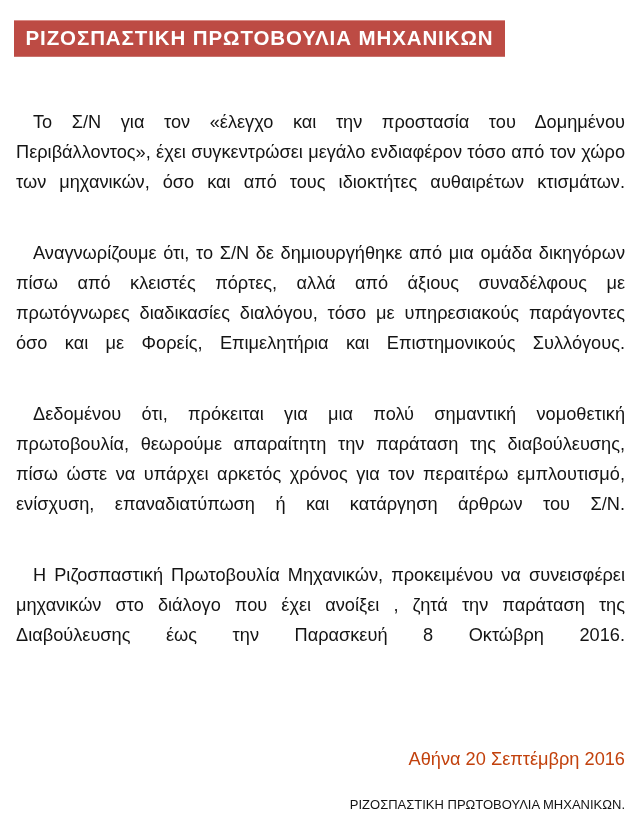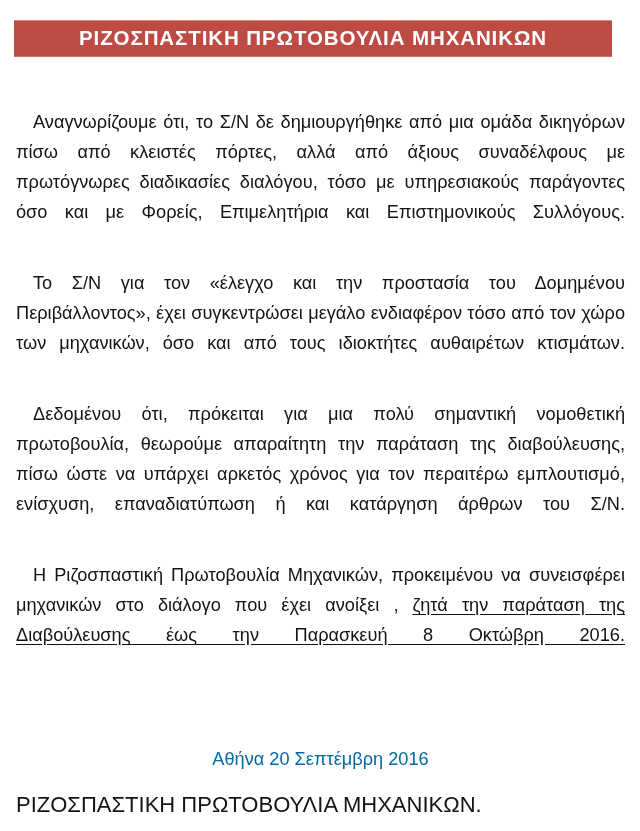--- a/index.html
+++ b/index.html
@@ -21,21 +21,21 @@
     width: 640px;
     height: 831px;
     box-sizing: border-box;
   }
 
   
   .banner {
     position: absolute;
     left: 14px;
     top: 20px;
-    width: 598px;
+    width: 491px;
     height: 37px;
     background: #bd4b44;
     border-top: 1px solid #d98b86;
     border-bottom: 1px solid #c9736d;
     box-sizing: border-box;
     display: flex;
     align-items: center;
     justify-content: center;
     overflow: hidden;
   }
@@ -73,61 +73,60 @@
     margin-bottom: 0;
   }
   
   p.para::after {
     content: "";
     display: inline-block;
     width: 100%;
   }
 
   .u {
-    text-decoration: underline;
     text-underline-offset: 3px;
   }
 
   
   .footer {
     position: absolute;
     left: 16px;
     top: 744px;
     width: 609px;
   }
   .footer-date {
     font-size: 18.2px;
     line-height: 30px;
-    text-align: center;
-    color: #0369a1;
+    text-align: right;
+    color: #c2410c;
     white-space: nowrap;
   }
   .footer-org {
     margin-top: 16px;
-    font-size: 22px;
+    font-size: 13px;
     line-height: 30px;
-    text-align: left;
+    text-align: right;
     color: #141414;
     white-space: nowrap;
   }
 </style>
 </head>
 <body>
 
 <div class="page">
 
   <div class="banner">
     <span class="banner-text">ΡΙΖΟΣΠΑΣΤΙΚΗ ΠΡΩΤΟΒΟΥΛΙΑ ΜΗΧΑΝΙΚΩΝ</span>
   </div>
 
   <div class="body-area">
 
+    <p class="para">Το Σ/Ν για τον «έλεγχο και την προστασία του Δομημένου Περιβάλλοντος»,  έχει συγκεντρώσει μεγάλο ενδιαφέρον τόσο από τον χώρο των μηχανικών, όσο και από τους ιδιοκτήτες αυθαιρέτων κτισμάτων.</p>
+
     <p class="para">Αναγνωρίζουμε ότι, το Σ/Ν δε δημιουργήθηκε από μια ομάδα δικηγόρων πίσω από κλειστές πόρτες, αλλά από άξιους συναδέλφους με πρωτόγνωρες διαδικασίες διαλόγου, τόσο με υπηρεσιακούς παράγοντες όσο και με Φορείς, Επιμελητήρια και Επιστημονικούς Συλλόγους.</p>
-
-    <p class="para">Το Σ/Ν για τον «έλεγχο και την προστασία του Δομημένου Περιβάλλοντος»,  έχει συγκεντρώσει μεγάλο ενδιαφέρον τόσο από τον χώρο των μηχανικών, όσο και από τους ιδιοκτήτες αυθαιρέτων κτισμάτων.</p>
 
     <p class="para">Δεδομένου ότι, πρόκειται για μια πολύ σημαντική νομοθετική πρωτοβουλία, θεωρούμε απαραίτητη την παράταση της διαβούλευσης, πίσω ώστε να υπάρχει αρκετός χρόνος για τον περαιτέρω εμπλουτισμό, ενίσχυση, επαναδιατύπωση ή και κατάργηση άρθρων του Σ/Ν.</p>
 
     <p class="para"><span>Η Ριζοσπαστική Πρωτοβουλία  Μηχανικών, προκειμένου να συνεισφέρει μηχανικών στο διάλογο που έχει ανοίξει , </span><span class="u">ζητά την παράταση της Διαβούλευσης έως την Παρασκευή 8 Οκτώβρη 2016.</span></p>
 
   </div>
 
   <div class="footer">
     <div class="footer-date">Αθήνα 20 Σεπτέμβρη 2016</div>
     <div class="footer-org">ΡΙΖΟΣΠΑΣΤΙΚΗ ΠΡΩΤΟΒΟΥΛΙΑ ΜΗΧΑΝΙΚΩΝ.</div>

